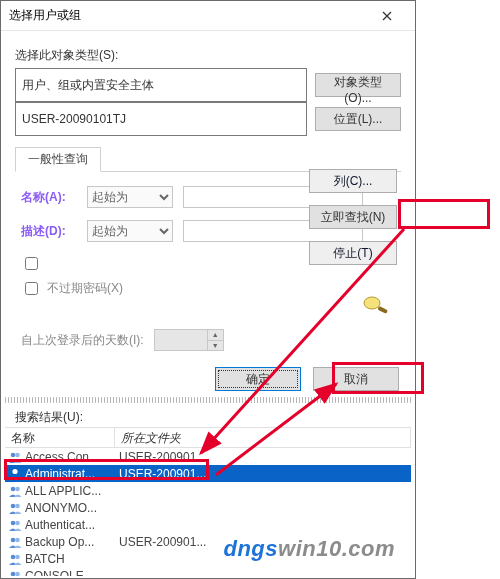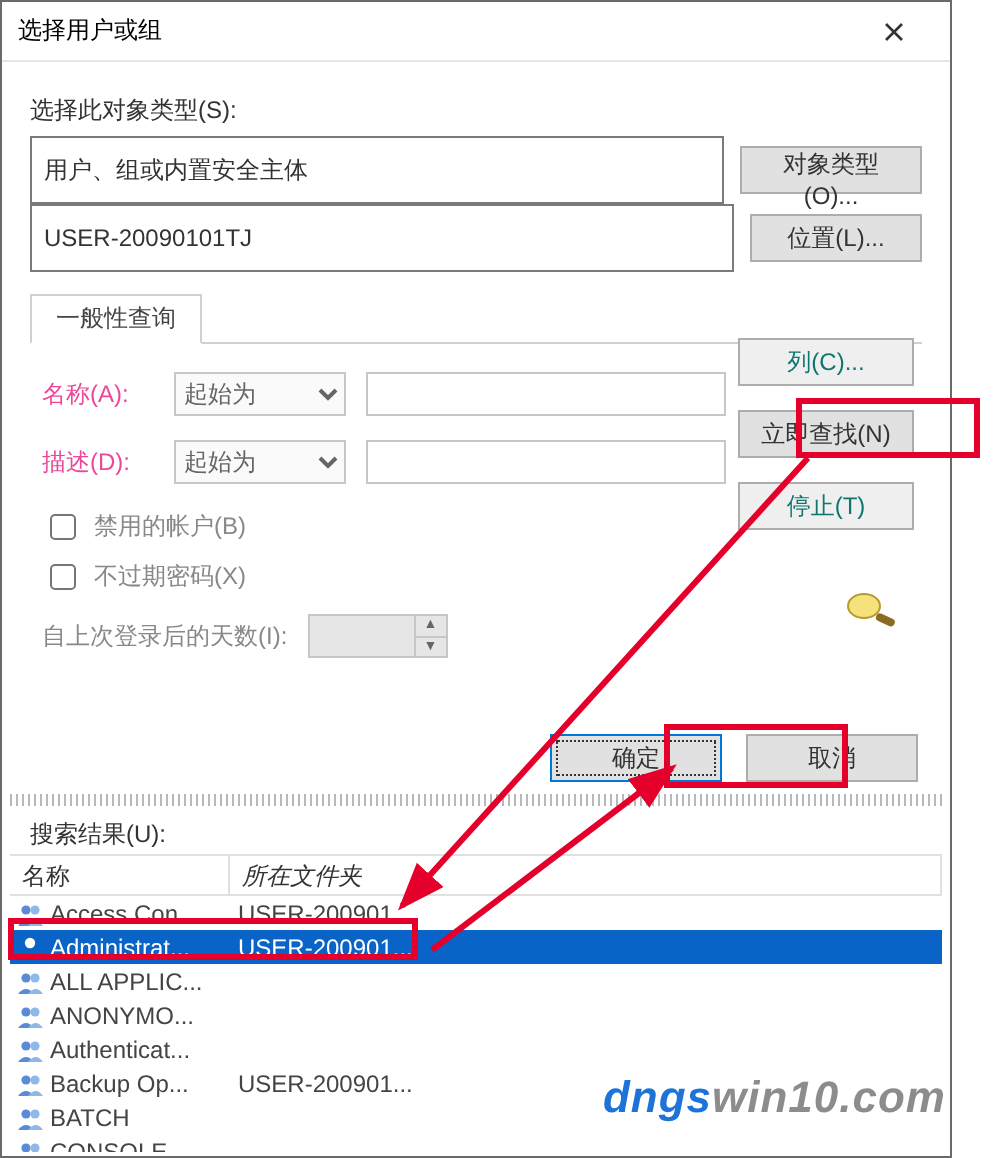--- a/index.html
+++ b/index.html
@@ -1,54 +1,54 @@
 <!DOCTYPE html>
 <html><head>
 <meta charset="utf-8">
 <style>
   * { box-sizing: border-box; font-family: "Microsoft YaHei", "Segoe UI", Tahoma, sans-serif; }
   html, body { margin: 0; padding: 0; }
   body { width: 500px; height: 579px; background: #fff; overflow: hidden; font-size: 12px; color: #444; }
 
-  .window { width: 476px; height: 579px; border: 1px solid #6a6a6a; background: #fff; position: relative; }
+  .window { width: 416px; height: 579px; border: 1px solid #6a6a6a; background: #fff; position: relative; }
   .titlebar { height: 30px; background: #fff; border-bottom: 1px solid #e5e5e5; display: flex; align-items: center; padding: 0 8px; }
   .titlebar .title { flex: 1; font-size: 12px; color: #000; }
   .close-btn { width: 40px; height: 28px; display: flex; align-items: center; justify-content: center; color: #333; cursor: pointer; }
   .close-btn svg { width: 10px; height: 10px; }
 
   .client { padding: 10px 14px 6px 14px; }
 
   .field-label { font-size: 12px; color: #333; margin: 6px 0 4px 0; }
   .row { display: flex; gap: 8px; align-items: center; }
   .txt { height: 24px; border: 1px solid #7a7a7a; background: #fff; padding: 16px 6px; font-size: 12px; color: #333; }
   .obj-types { width: 358px; }
   .btn { height: 24px; min-width: 86px; background: #e1e1e1; border: 1px solid #adadad; font-size: 12px; color: #333; padding: 0 8px; cursor: pointer; }
 
   .tabs { margin-top: 14px; border-bottom: 1px solid #d0d0d0; position: relative; height: 22px; }
   .tab { position: absolute; left: 0; bottom: -1px; background: #fff; border: 1px solid #d0d0d0; border-bottom-color: #fff; padding: 3px 12px; font-size: 12px; }
 
   .tab-body { border-top: none; padding: 14px 6px 6px 6px; }
   .form-row { display: flex; align-items: center; gap: 10px; margin-bottom: 12px; }
-  .form-row .lbl { width: 56px; color: #ec4899; font-size: 12px; }
+  .form-row .lbl { width: 56px; color: #8b5cf6; font-size: 12px; font-weight: bold; }
   .form-row select { width: 86px; height: 22px; border: 1px solid #c7c7c7; background: #fafafa; font-size: 12px; color: #666; }
   .form-row .freetxt { width: 180px; height: 22px; border: 1px solid #c7c7c7; }
 
   .chk-row { display: flex; align-items: center; gap: 6px; margin: 6px 0 6px 0; color: #888; }
   .chk-row input { width: 13px; height: 13px; }
 
-  .days-row { display: flex; align-items: center; gap: 10px; margin: 9px 0 8px 0; color: #888; }
+  .days-row { display: flex; align-items: center; gap: 10px; margin: 31px 0 8px 0; color: #888; }
   .days-row .spin { width: 70px; height: 22px; background: #e6e6e6; border: 1px solid #c7c7c7; display:flex; }
   .days-row .spin .val { flex:1; }
   .days-row .spin .arrows { width:16px; display:flex; flex-direction:column; }
   .days-row .spin .arrows div { flex:1; border-left:1px solid #c7c7c7; display:flex; align-items:center; justify-content:center; font-size:7px; color:#666; }
   .days-row .spin .arrows div:first-child { border-bottom:1px solid #c7c7c7; }
 
   .right-col { position: absolute; top: 168px; right: 16px; width: 90px; }
   .right-col .btn { width: 88px; margin-bottom: 12px; display:block; }
-  .right-col .btn.disabled { color: #0f766e; background:#efefef; }
+  .right-col .btn.disabled { color: #0f172a; background:#efefef; }
 
   .mag { position:absolute; right: 24px; top: 292px; width: 34px; height: 22px; }
   .mag svg { width: 34px; height: 22px; }
 
   .ok-cancel { position: absolute; right: 16px; top: 366px; display: flex; gap: 12px; }
   .ok-cancel .btn { width: 80px; }
   .ok-btn { border: 1px solid #0078d7; outline: 1px dotted #333; outline-offset: -4px; }
 
   .results-sep { position:absolute; left:4px; right:4px; top: 396px; height: 6px; background: repeating-linear-gradient(90deg,#b8b8b8 0 1px,transparent 1px 3px);}
   .results-lbl { position:absolute; left: 14px; top: 408px; font-size:12px; color:#333; }
@@ -63,21 +63,21 @@
   .grow { display:flex; align-items:center; height:17px; font-size:12px; }
   .grow.sel { background:#0a63c7; color:#fff; }
   .grow .ic { width:16px; height:14px; margin: 0 2px 0 2px; display:flex; align-items:center; justify-content:center; }
   .grow .c1 { width: 92px; white-space:nowrap; overflow:hidden; text-overflow:ellipsis; }
   .grow .c2 { flex:1; padding-left:2px; white-space:nowrap; overflow:hidden; text-overflow:ellipsis; }
 
   .annot { position:absolute; pointer-events:none; border: 3px solid #e4002b; }
 
   .arrow-svg { position:absolute; left:0; top:0; width:500px; height:579px; pointer-events:none; }
 
-  .watermark { position:absolute; right: 2px; bottom: 16px; font-size: 22px; font-weight: 600; font-style: italic; letter-spacing: 0.5px; }
+  .watermark { position:absolute; right: 20px; bottom: 16px; font-size: 22px; font-weight: 600; font-style: italic; letter-spacing: 0.5px; }
   .watermark .b { color:#1e73d8; }
   .watermark .g { color:#8c8c8c; }
 </style>
 </head>
 <body>
 
 <div class="window">
 
   <div class="titlebar">
     <div class="title">选择用户或组</div>
@@ -111,21 +111,20 @@
         <input class="freetxt" style="">
       </div>
       <div class="form-row">
         <div class="lbl">描述(D):</div>
         <select><option>起始为</option></select>
         <input class="freetxt" style="">
       </div>
 
       <div class="chk-row">
         <input type="checkbox" style="">
-        <span>禁用的帐户(B)</span>
       </div>
       <div class="chk-row">
         <input type="checkbox" style="">
         <span>不过期密码(X)</span>
       </div>
 
       <div class="days-row">
         <span>自上次登录后的天数(I):</span>
         <div class="spin">
           <div class="val"></div>

